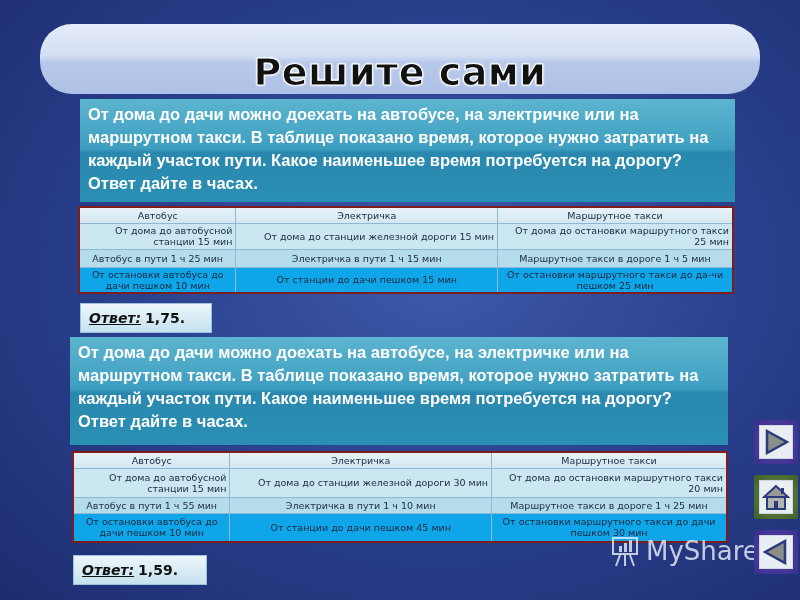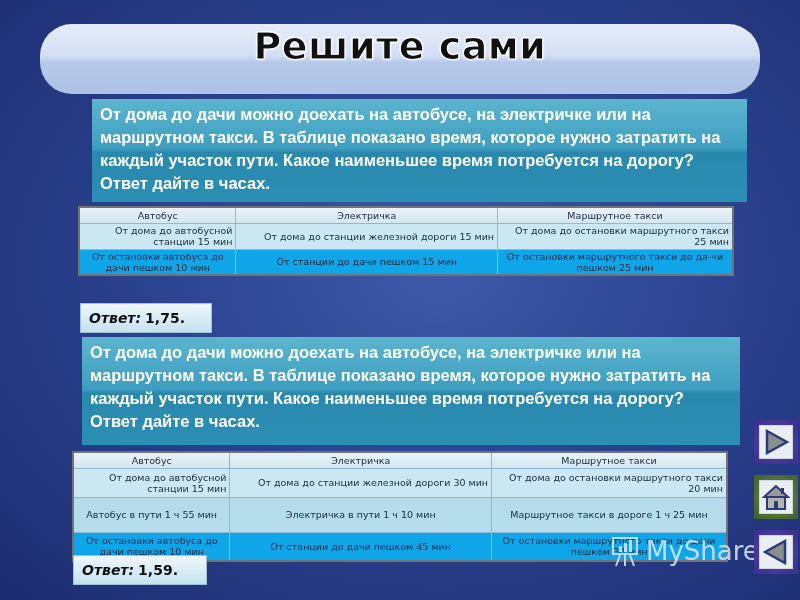--- a/index.html
+++ b/index.html
@@ -6,66 +6,66 @@
   html, body { width: 800px; height: 600px; overflow: hidden; }
   body {
     font-family: "DejaVu Sans", sans-serif;
     background: radial-gradient(ellipse at 55% 45%, #3d5aa8 0%, #2c4390 45%, #1c2c70 100%);
     position: relative;
   }
   .title-bar {
     position: absolute; left: 40px; top: 24px; width: 720px; height: 70px;
     background: linear-gradient(180df, #e6edf9 0%, #d2def3 45%, #b7c9ea 55%, #aec1e6 100%);
     background: linear-gradient(180deg, #e6edf9 0%, #d2def3 45%, #b7c9ea 55%, #aec1e6 100%);
-    display: flex; align-items: flex-start; justify-content: center; border-radius: 32px;
+    display: flex; align-items: flex-end; justify-content: center; border-radius: 32px;
   }
   .title-text {
     font-family: "DejaVu Sans", sans-serif;
     font-size: 38px; font-weight: bold; color: #111;
     -webkit-text-stroke: 1px #fff;
     text-shadow: 0 0 3px #fff, 0 0 2px #fff;
     letter-spacing: 0.5px;
   }
   .task-box {
     position: absolute; padding: 4px 8px;
     background: linear-gradient(180deg, #5cb5cf 0%, #3e9ec0 48%, #2a88ae 52%, #2b8fb4 100%);
     color: #fff; font-family: "Liberation Sans", sans-serif;
-    font-weight: bold; font-size: 16.5px; line-height: 23px; margin-left: 12px;
+    font-weight: bold; font-size: 16.5px; line-height: 23px;
   }
   .task-1 { left: 80px; top: 99px; width: 655px; height: 103px; }
   .task-2 { left: 70px; top: 337px; width: 658px; height: 108px; }
   table.route {
     position: absolute; border-collapse: collapse;
     font-family: "DejaVu Sans", sans-serif; font-size: 9.5px; color: #1a2a40;
-    background: #c9e6f0; border: 2px solid #737373;
+    background: #c9e6f0; border: 2px solid #7f1d1d;
   }
   table.route td, table.route th {
     border: 1px solid #8fb8d4; text-align: center; font-weight: normal;
     padding: 1px 3px; line-height: 11px;
   }
   table.route th { background: linear-gradient(180deg, #e8f2f8, #d3e7f1); height: 16px; }
   table.route tr.r1 td { background: #cbe8f2; text-align: right; }
   table.route tr.r2 td { background: #b5dcea; }
   table.route tr.r3 td { background: #0ea5e9; }
   .table-1 { left: 78px; top: 206px; width: 656px; }
   .table-2 { left: 72px; top: 451px; width: 656px; }
   .table-1 tr.r1 td, .table-1 tr.r3 td { height: 26px; }
   .table-1 tr.r2 td { height: 18px; }
   .table-2 tr.r1 td, .table-2 tr.r3 td { height: 29px; }
-  .table-2 tr.r2 td { height: 35px; }
+  .table-2 tr.r2 td { height: 16px; }
   .answer {
     position: absolute; height: 30px;
     background: linear-gradient(180deg, #eef6fb, #c4e2ef);
     border: 1px solid #9cc3dc;
     font-family: "DejaVu Sans", sans-serif; font-size: 14px; color: #111;
     display: flex; align-items: center; padding: 0 8px;
   }
   .answer-1 { left: 80px; top: 303px; width: 132px; }
   .answer-2 { left: 73px; top: 555px; width: 134px; }
-  .answer .lbl { font-style: italic; font-weight: bold; }
+  .answer .lbl { font-style: italic; font-weight: bold; text-decoration: underline; }
   .answer .val { font-weight: bold; margin-left: 4px; }
   .nav-btn {
     position: absolute; left: 754px; width: 44px; height: 44px;
     background: radial-gradient(circle, #4d3ea0 40%, #3a2d8c 100%);
     display: flex; align-items: center; justify-content: center;
   }
   .nav-btn .inner {
     width: 34px; height: 34px; background: #e9eef3; border: 1px solid #cfd8e0;
     display: flex; align-items: center; justify-content: center;
   }
@@ -92,20 +92,25 @@
   <tbody>
       <tr>
     <th style="width:24%">Автобус</th>
     <th style="width:40%">Электричка</th>
     <th style="width:36%">Маршрутное такси</th>
   </tr>
   <tr class="r1">
     <td>От дома до автобусной станции 15 мин</td>
     <td>От дома до станции железной дороги 15 мин</td>
     <td>От дома до остановки маршрутного такси 25 мин</td>
+  </tr>
+  <tr class="r2">
+    <td>Автобус в пути 1 ч 25 мин</td>
+    <td>Электричка в пути 1 ч 15 мин</td>
+    <td>Маршрутное такси в дороге 1 ч 5 мин</td>
   </tr>
   <tr class="r3">
     <td>От остановки автобуса до дачи пешком 10 мин</td>
     <td>От станции до дачи пешком 15 мин</td>
     <td>От остановки маршрутного такси до да-чи пешком 25 мин</td>
   </tr>
 </tbody>
   </table>
 
 <div class="answer answer-1">

